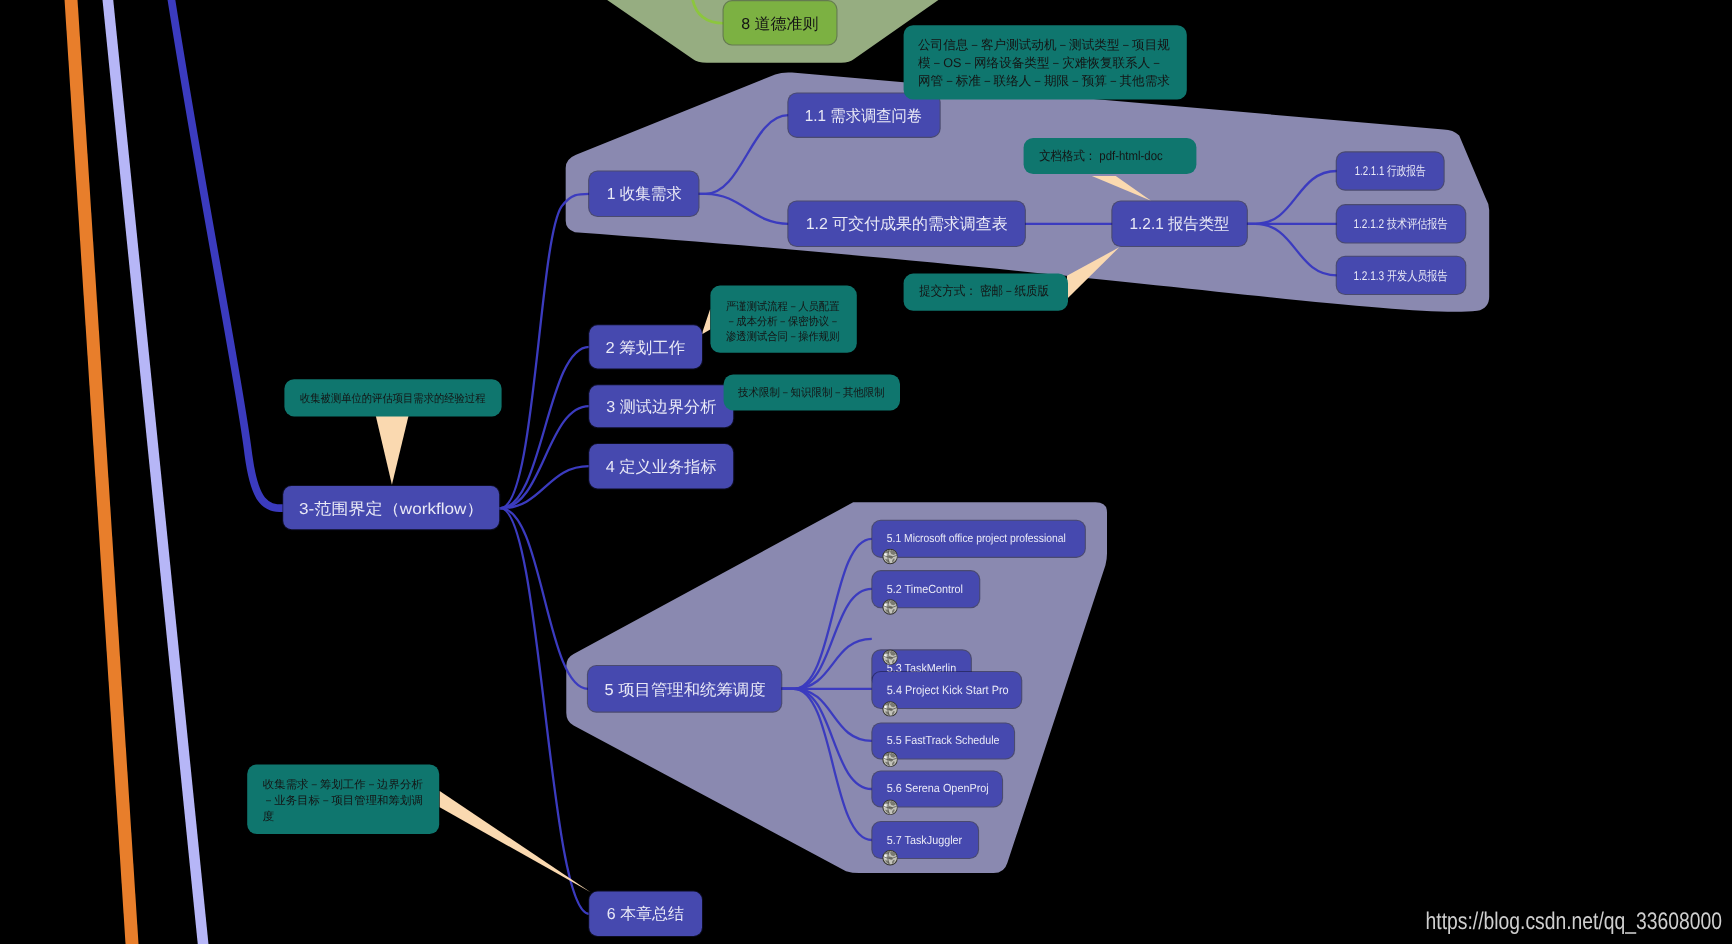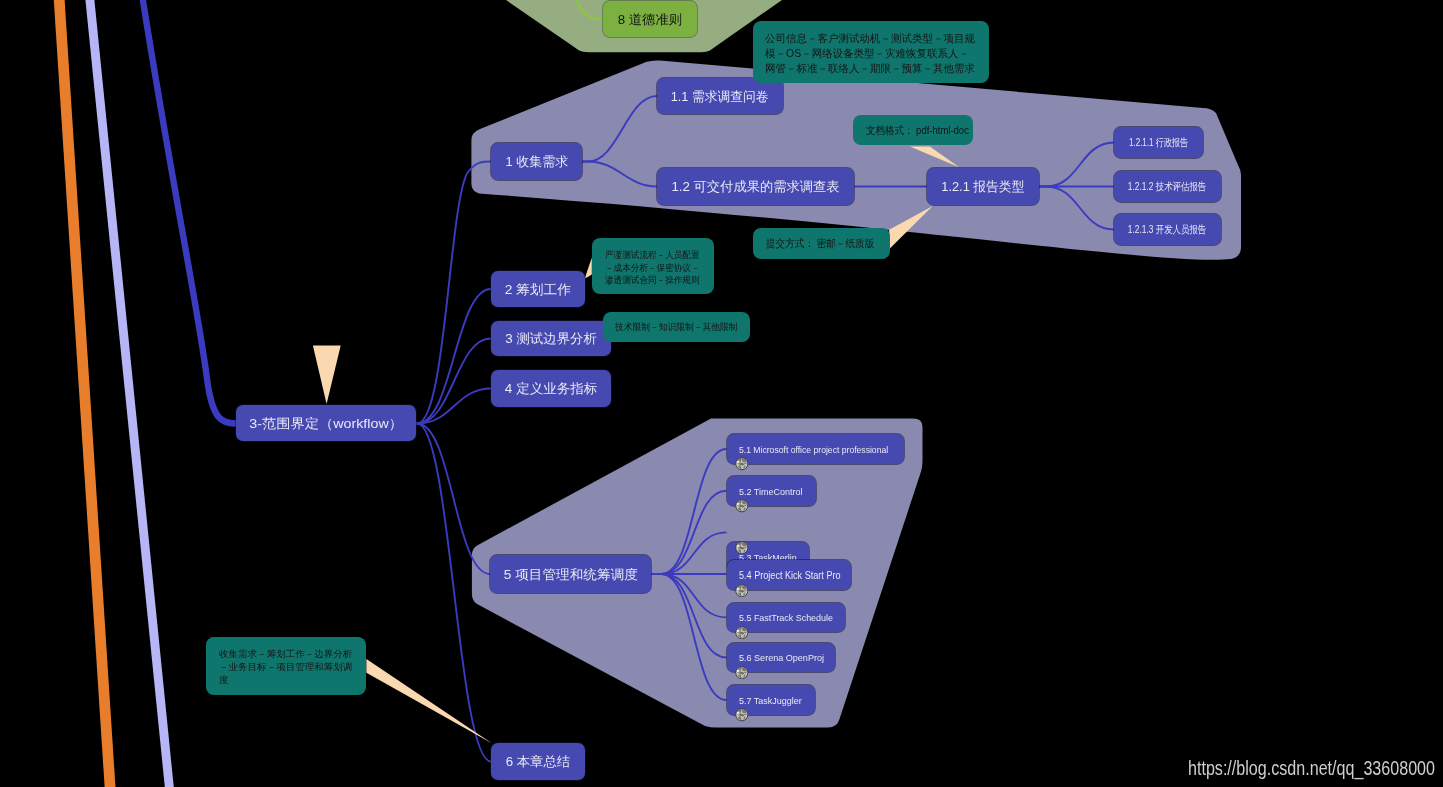--- a/index.html
+++ b/index.html
@@ -209,21 +209,21 @@
     <path fill="none" stroke="#55554e" stroke-width="0.8" d="M1.15 6.7 C5.5 9.1 10.8 9.0 14.85 6.4"></path>
   </svg>
 
   <div class="note" style="left:753px;top:21px;width:236px;height:62px;font-size:10.6px;line-height:15.2px;padding-left:12.3px">
       <div class="ntext" style="margin-top:3.4px">
         <span class="nl" style="transform:scaleX(0.9906)">公司信息－客户测试动机－测试类型－项目规</span>
         <span class="nl" style="transform:scaleX(0.9906)">模－OS－网络设备类型－灾难恢复联系人－</span>
         <span class="nl" style="transform:scaleX(0.9906)">网管－标准－联络人－期限－预算－其他需求</span>
       </div>
     </div>
-  <div class="note" style="left:853px;top:115px;width:120px;height:30px;font-size:10.6px;line-height:15.2px;padding-left:12.9px">
+  <div class="note" style="left:853px;top:115px;width:144px;height:30px;font-size:10.6px;line-height:15.2px;padding-left:12.9px">
       <div class="ntext" style="margin-top:1.0px">
         <span class="nl" style="transform:scaleX(0.8964)">文档格式：  pdf-html-doc</span>
       </div>
     </div>
   <div class="note" style="left:753px;top:228px;width:137px;height:31px;font-size:10.6px;line-height:15.2px;padding-left:12.5px">
       <div class="ntext" style="margin-top:1.0px">
         <span class="nl" style="transform:scaleX(0.9062)">提交方式：  密邮－纸质版</span>
       </div>
     </div>
   <div class="note" style="left:592px;top:238px;width:122px;height:56px;font-size:9.3px;line-height:12.35px;padding-left:12.9px">
@@ -231,20 +231,25 @@
         <span class="nl" style="transform:scaleX(0.9247)">严谨测试流程－人员配置</span>
         <span class="nl" style="transform:scaleX(0.9247)">－成本分析－保密协议－</span>
         <span class="nl" style="transform:scaleX(0.9247)">渗透测试合同－操作规则</span>
       </div>
     </div>
   <div class="note" style="left:603px;top:312px;width:147px;height:30px;font-size:9.3px;line-height:13.2px;padding-left:12.3px">
       <div class="ntext" style="margin-top:2.0px">
         <span class="nl" style="transform:scaleX(0.9401)">技术限制－知识限制－其他限制</span>
       </div>
     </div>
+  <div class="note" style="left:237px;top:316px;width:181px;height:31px;font-size:9.3px;line-height:13.2px;padding-left:13.2px">
+      <div class="ntext" style="margin-top:2.0px">
+        <span class="nl" style="transform:scaleX(0.9235)">收集被测单位的评估项目需求的经验过程</span>
+      </div>
+    </div>
   <div class="note" style="left:206px;top:637px;width:160px;height:58px;font-size:9.3px;line-height:13.2px;padding-left:13.1px">
       <div class="ntext" style="margin-top:3.0px">
         <span class="nl" style="transform:scaleX(1.0246)">收集需求－筹划工作－边界分析</span>
         <span class="nl" style="transform:scaleX(1.0246)">－业务目标－项目管理和筹划调</span>
         <span class="nl" style="transform:scaleX(1.0246)">度</span>
       </div>
     </div>
 
   <div class="watermark" style="left:1188px;top:757px;font-size:20.0px;transform:scaleX(0.8048)">https://blog.csdn.net/qq_33608000</div>
 </div>

